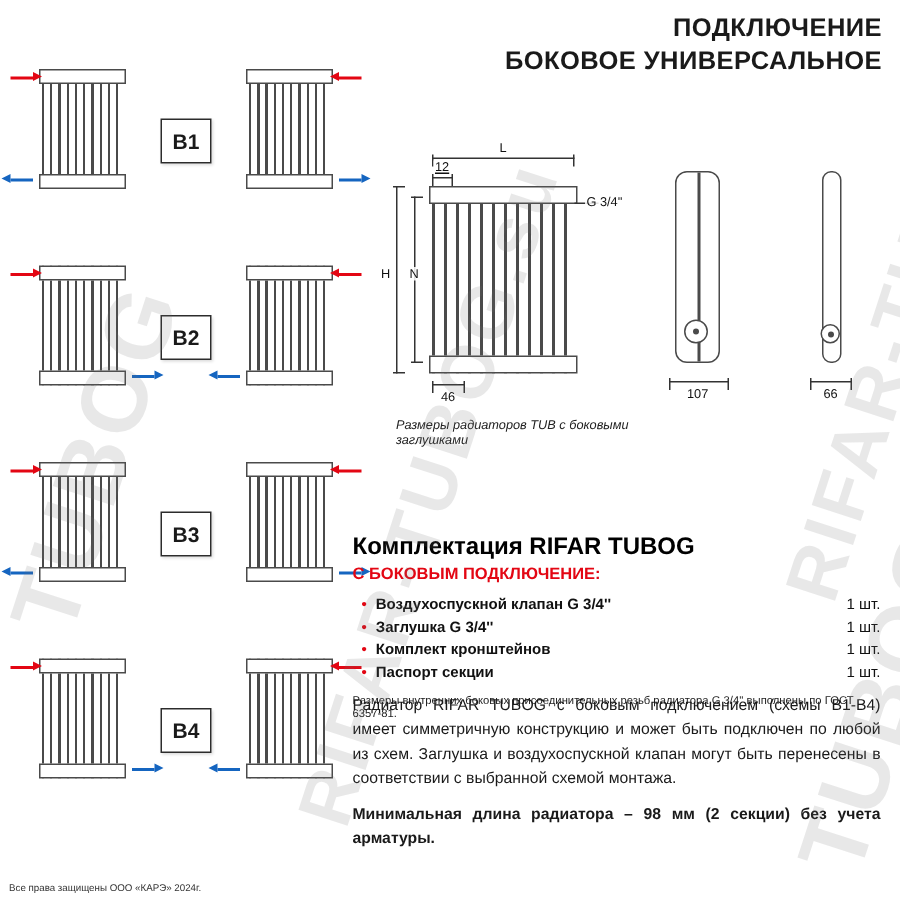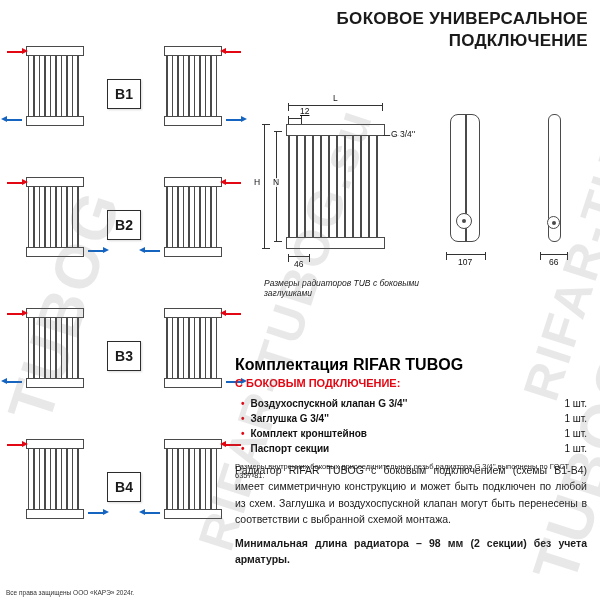--- a/index.html
+++ b/index.html
@@ -54,21 +54,21 @@
   .dimline-h::before { left:0; } .dimline-h::after { right:0; }
   .dimline-v { position:absolute; width:0; border-left:1px solid #333; }
   .dimline-v::before,.dimline-v::after { content:""; position:absolute; left:-3.5px;
       height:1px; width:8px; background:#333; }
   .dimline-v::before { top:0; } .dimline-v::after { bottom:0; }
   .dim-label { position:absolute; font-size:8.5px; color:#111; background:rgba(255,255,255,0.85);
                padding:0 1px; line-height:1.1; }
   .dl-L  { left:38px; width:95px; top:11px; }
   .lab-L { left:82px; top:0; }
   .dl-12 { left:38px; width:14px; top:24px; }
-  .lab-12{ left:49px; top:13px;text-decoration:underline; }
+  .lab-12{ left:39px; top:13px;text-decoration:underline; }
   .dl-H  { left:14px; top:30px; height:125px; }
   .lab-H { left:3px;  top:84px; }
   .dl-N  { left:26px; top:37px; height:111px; }
   .lab-N { left:22px; top:84px; }
   .leader-g34 { position:absolute; left:133px; top:41px; width:16px; border-top:1px solid #333; }
   .lab-g34 { left:140px; top:36px; }
   .dl-46 { left:38px; width:22px; top:162px; }
   .lab-46{ left:43px; top:166px; }
   .drawing-caption { position:absolute; left:264px; top:278px; width:190px; font-size:8.5px;
                      font-style:italic; color:#222; z-index:2; }
@@ -112,22 +112,22 @@
 <body>
 
 <div class="page">
 
   <div class="wm wm1">TUBOG</div>
   <div class="wm wm2">RIFAR-TUBOG.su</div>
   <div class="wm wm3">RIFAR-TUBOG.su</div>
   <div class="wm wm4">TUBOG</div>
 
   <div class="title">
+    <div>ПОДКЛЮЧЕНИЕ</div>
     <div>БОКОВОЕ УНИВЕРСАЛЬНОЕ</div>
-    <div>ПОДКЛЮЧЕНИЕ</div>
   </div>
 
   <div class="schemes">
 
     <div class="scheme-row">
       <div class="rad-wrap">
         <div class="radiator"></div>
         <span class="arrow red right pos-tl"></span>
         <span class="arrow blue left pos-bl"></span>
       </div>

